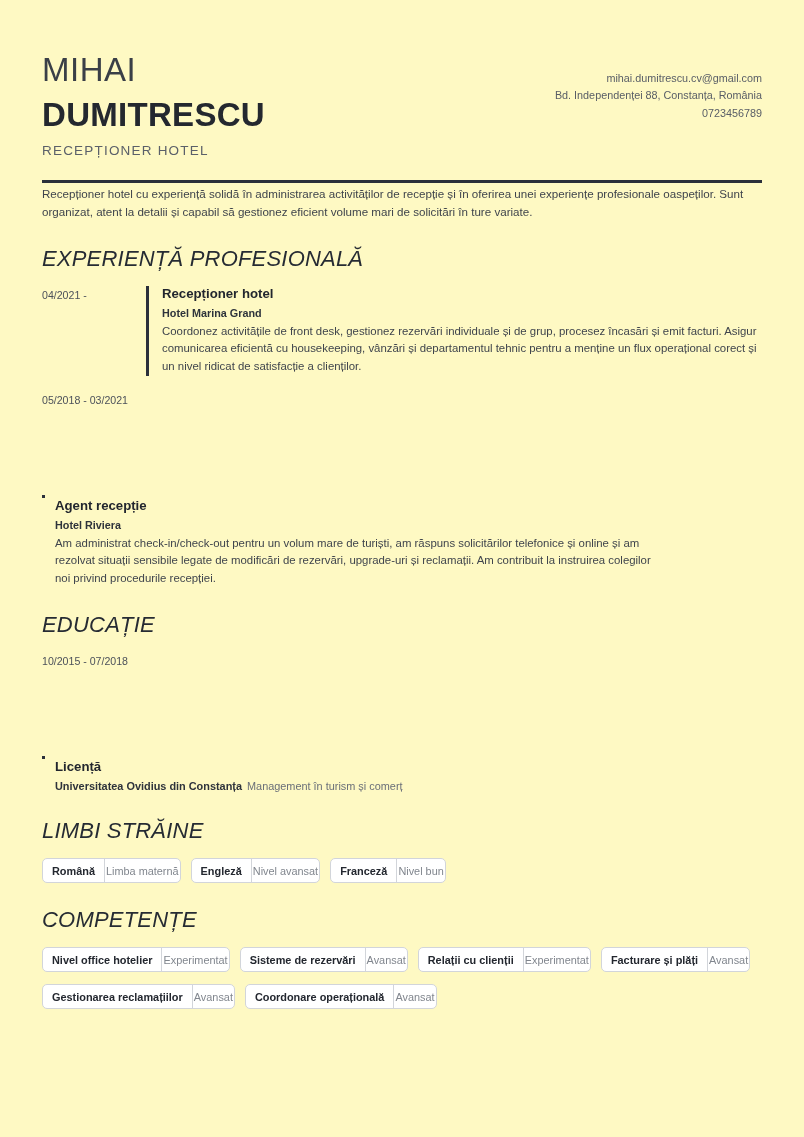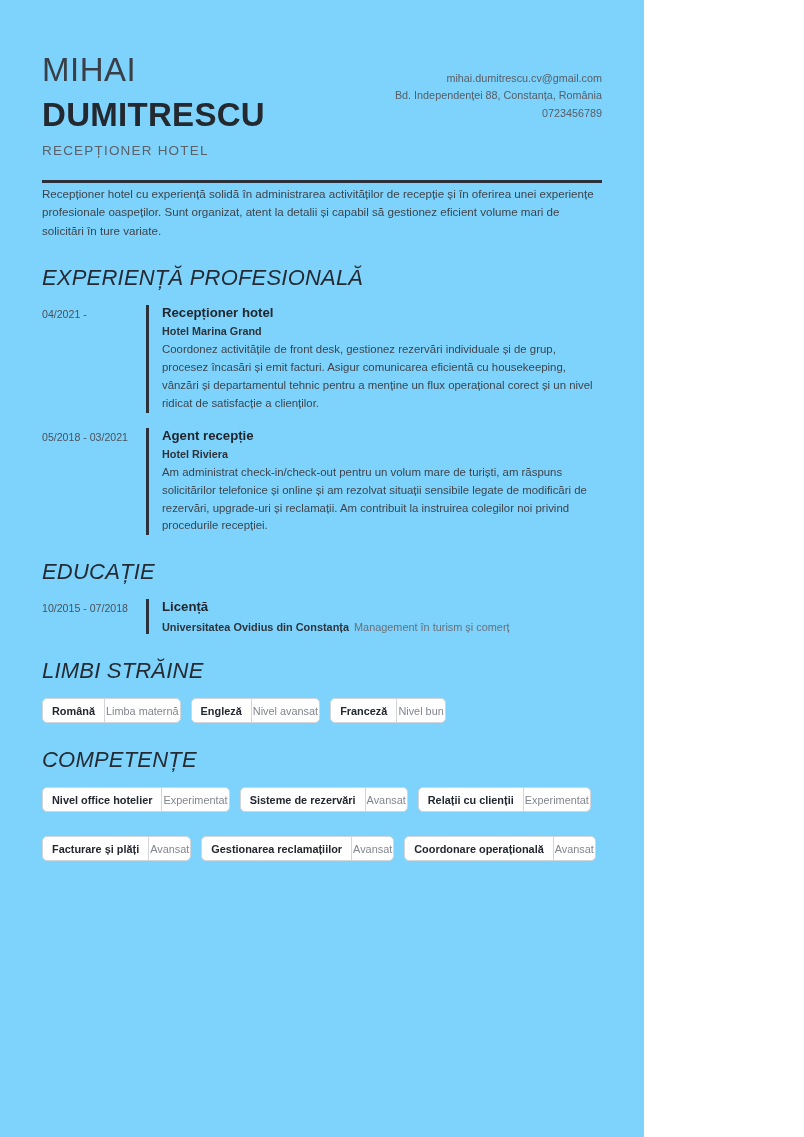--- a/index.html
+++ b/index.html
@@ -8,25 +8,25 @@
     background: #ffffff;
   }
   body {
     width: 804px;
     height: 1137px;
     font-family: "Liberation Sans", sans-serif;
     color: #2b2f36;
     -webkit-font-smoothing: antialiased;
   }
   .page {
-    width: 644px;
+    width: 804px;
     height: 1137px;
     box-sizing: border-box;
     padding: 48px 42px 0 42px;
-    background: #7dd3fc;
+    background: #fef9c3;
     position: relative;
   }
 
   
   .header {
     display: flex;
     justify-content: space-between;
     align-items: flex-start;
   }
   .identity {
@@ -92,21 +92,21 @@
     text-transform: uppercase;
     margin-bottom: 14px;
     font-style: italic;
   }
 
   
   .entry {
     display: flex;
     margin-bottom: 15px;
   }
-  .entry:last-child { margin-bottom: 0; }
+  .entry:last-child { margin-bottom: 0; flex-direction: column; }
   .entry-dates {
     width: 104px;
     flex: 0 0 104px;
     text-align: left;
     padding-right: 12px;
     padding-top: 2px;
     font-size: 10.6px;
     line-height: 1.48;
     color: #4c515a;
     box-sizing: border-box;
@@ -153,21 +153,21 @@
   .edu-field {
     color: #6a6f78;
     margin-left: 5px;
     font-size: 10.9px;
   }
 
   
   .badges {
     display: flex;
     flex-wrap: wrap;
-    gap: 24px 10px;
+    gap: 12px 10px;
     max-width: 720px;
   }
   .badge {
     display: inline-flex;
     align-items: stretch;
     border: 1px solid #d2d5da;
     border-radius: 5px;
     overflow: hidden;
     background: #ffffff;
     height: 23px;

